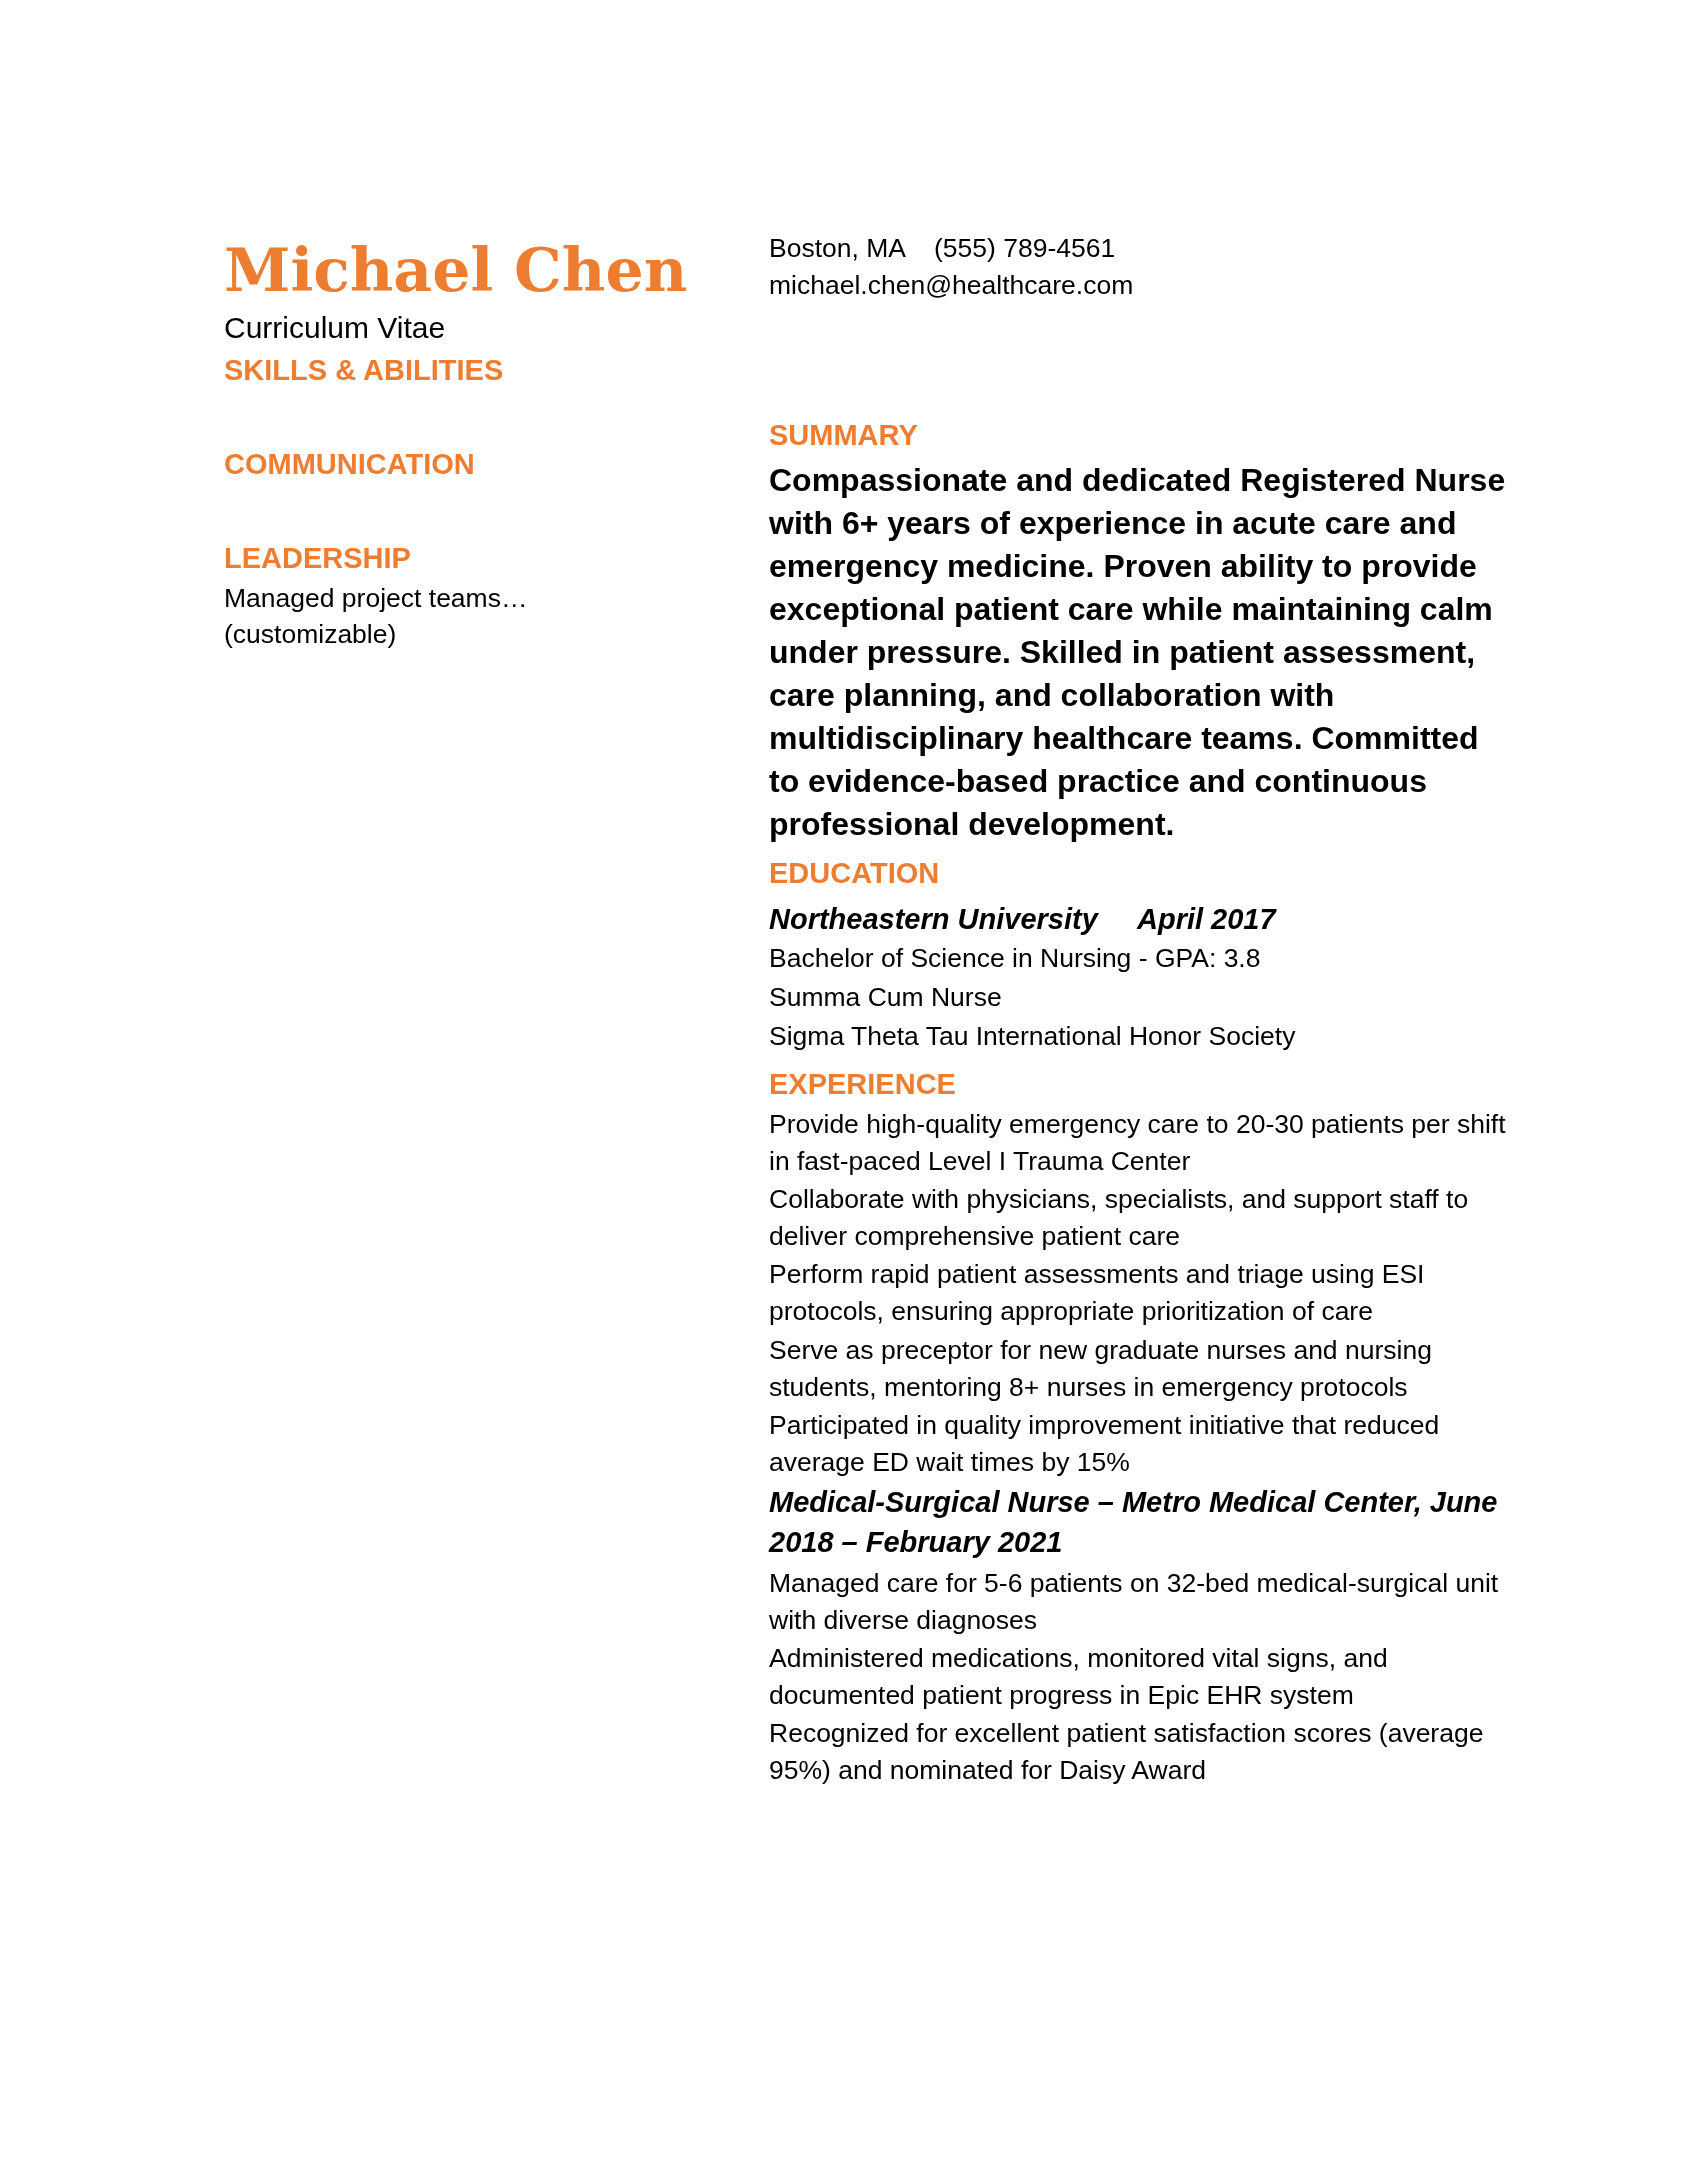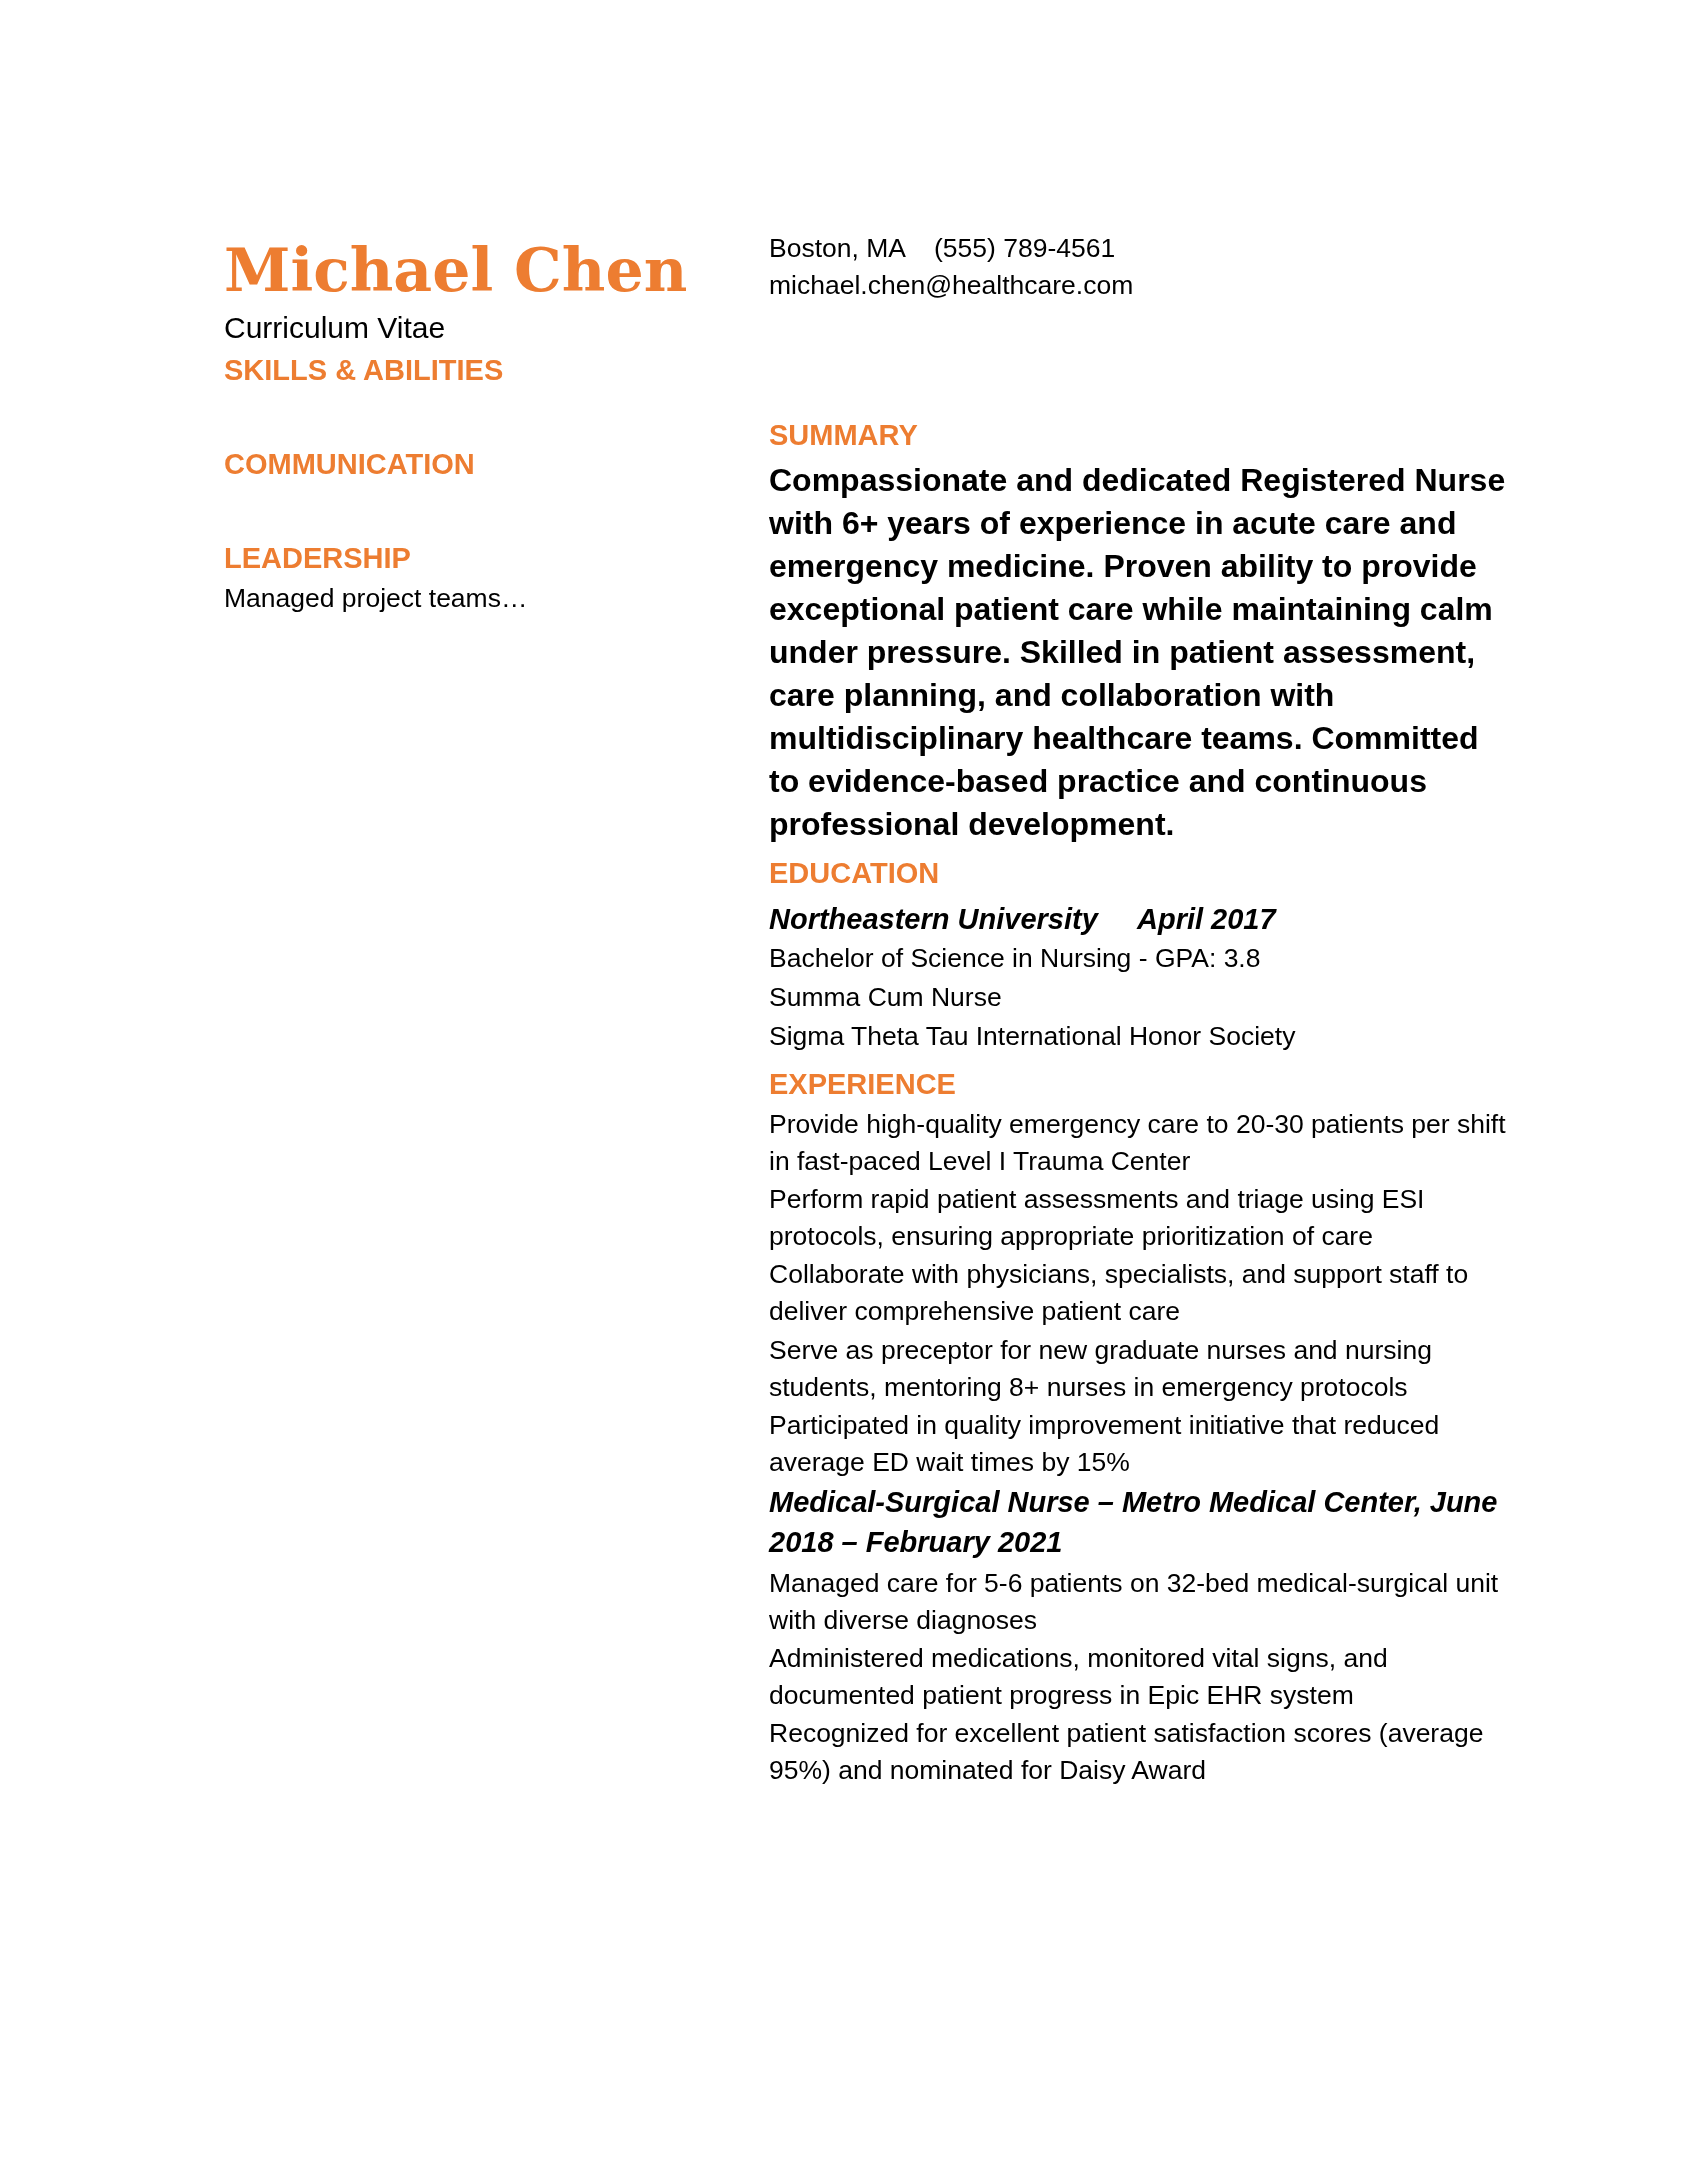--- a/index.html
+++ b/index.html
@@ -42,20 +42,21 @@
     <div class="orange-heading skills-heading">SKILLS &amp; ABILITIES</div>
 
     <div class="skill-block first">
       <div class="orange-heading">COMMUNICATION</div>
     </div>
 
     <div class="skill-block">
       <div class="orange-heading">LEADERSHIP</div>
       <div class="skill-desc">
         <div>Managed project teams…</div>
+        <div>(customizable)</div>
       </div>
     </div>
   </div>
 
   <div class="right-col">
     <div class="contact-line">Boston, MA    (555) 789-4561</div>
     <div class="contact-line">michael.chen@healthcare.com</div>
 
     <div class="section-heading summary-heading">SUMMARY</div>
     <p class="summary-text">Compassionate and dedicated Registered Nurse with 6+ years of experience in acute care and emergency medicine. Proven ability to provide exceptional patient care while maintaining calm under pressure. Skilled in patient assessment, care planning, and collaboration with multidisciplinary healthcare teams. Committed to evidence-based practice and continuous professional development.</p>
@@ -63,22 +64,22 @@
     <div class="section-heading edu-heading">EDUCATION</div>
     <div class="edu-title">Northeastern University     April 2017</div>
     <div class="edu-line">Bachelor of Science in Nursing - GPA: 3.8</div>
     <div class="edu-line">Summa Cum Nurse</div>
     <div class="edu-line">Sigma Theta Tau International Honor Society</div>
 
     <div class="section-heading exp-heading">EXPERIENCE</div>
 
     <div>
       <div class="bullet firstb">Provide high-quality emergency care to 20-30 patients per shift in fast-paced Level I Trauma Center</div>
+      <div class="bullet">Collaborate with physicians, specialists, and support staff to deliver comprehensive patient care</div>
       <div class="bullet">Perform rapid patient assessments and triage using ESI protocols, ensuring appropriate prioritization of care</div>
-      <div class="bullet">Collaborate with physicians, specialists, and support staff to deliver comprehensive patient care</div>
       <div class="bullet">Serve as preceptor for new graduate nurses and nursing students, mentoring 8+ nurses in emergency protocols</div>
       <div class="bullet">Participated in quality improvement initiative that reduced average ED wait times by 15%</div>
     </div>
 
     <div>
       <div class="job-title second">Medical-Surgical Nurse – Metro Medical Center, June 2018 – February 2021</div>
       <div class="bullet firstb">Managed care for 5-6 patients on 32-bed medical-surgical unit with diverse diagnoses</div>
       <div class="bullet">Administered medications, monitored vital signs, and documented patient progress in Epic EHR system</div>
       <div class="bullet">Recognized for excellent patient satisfaction scores (average 95%) and nominated for Daisy Award</div>
     </div>

